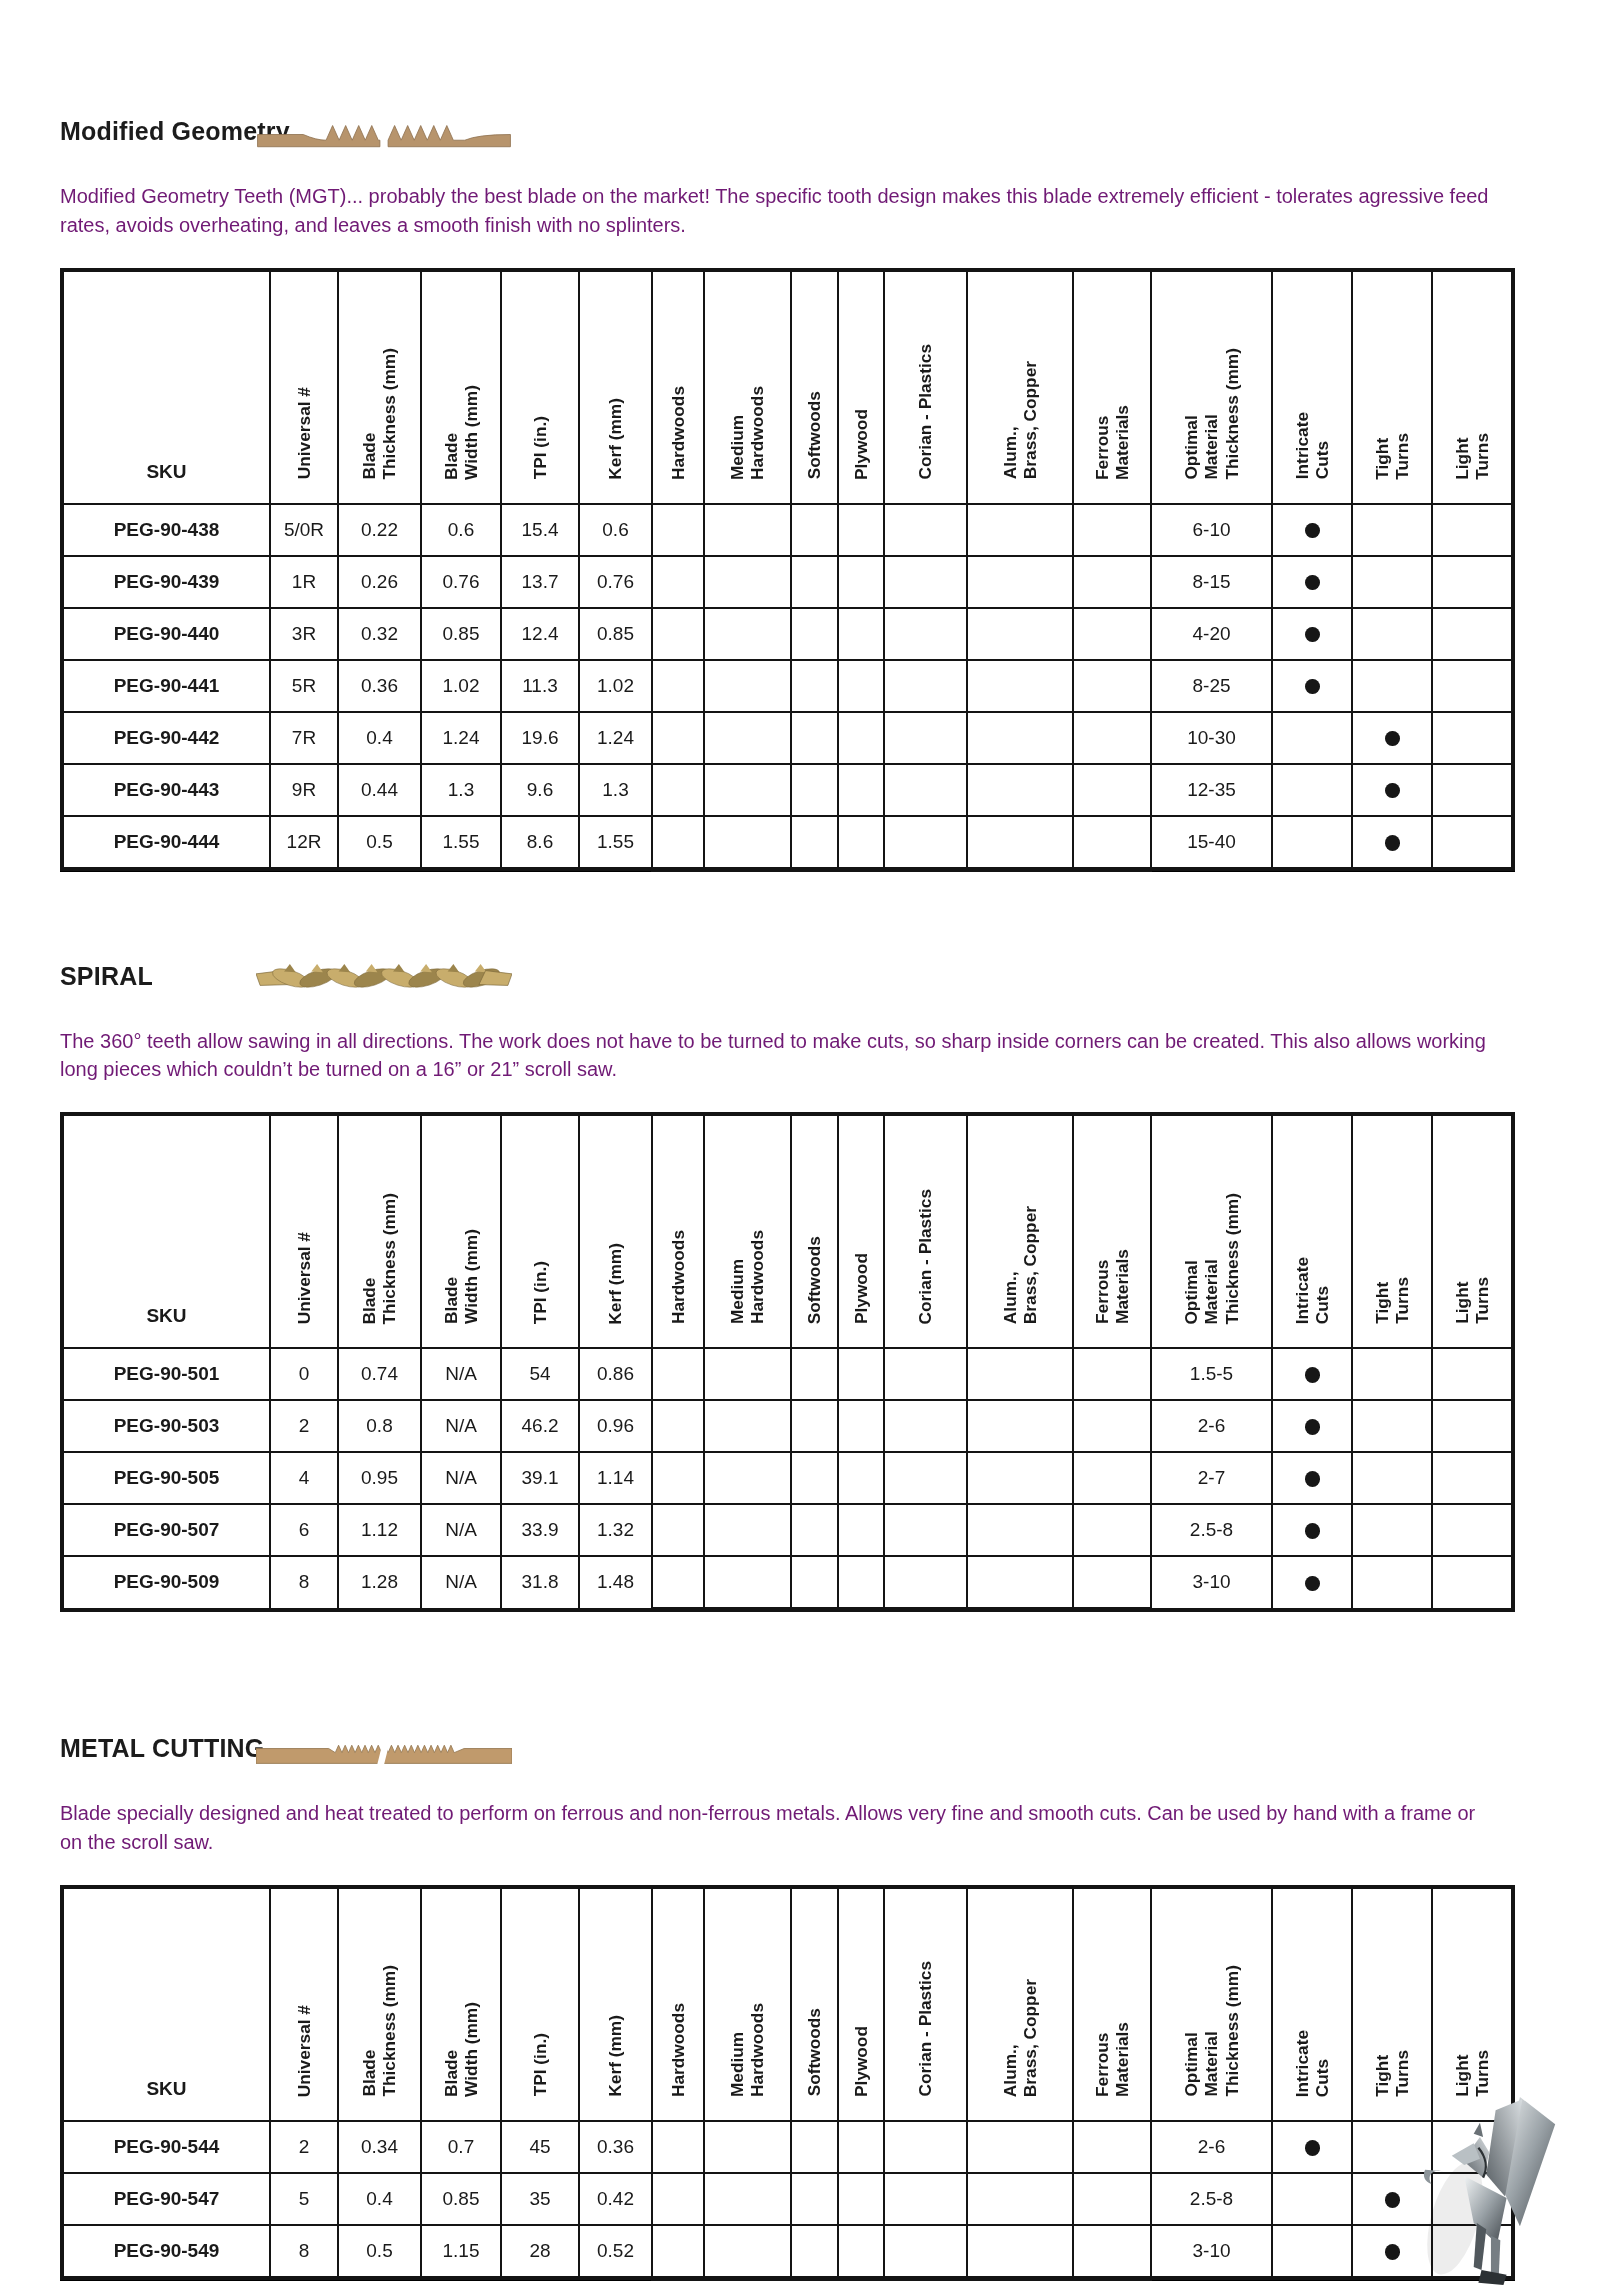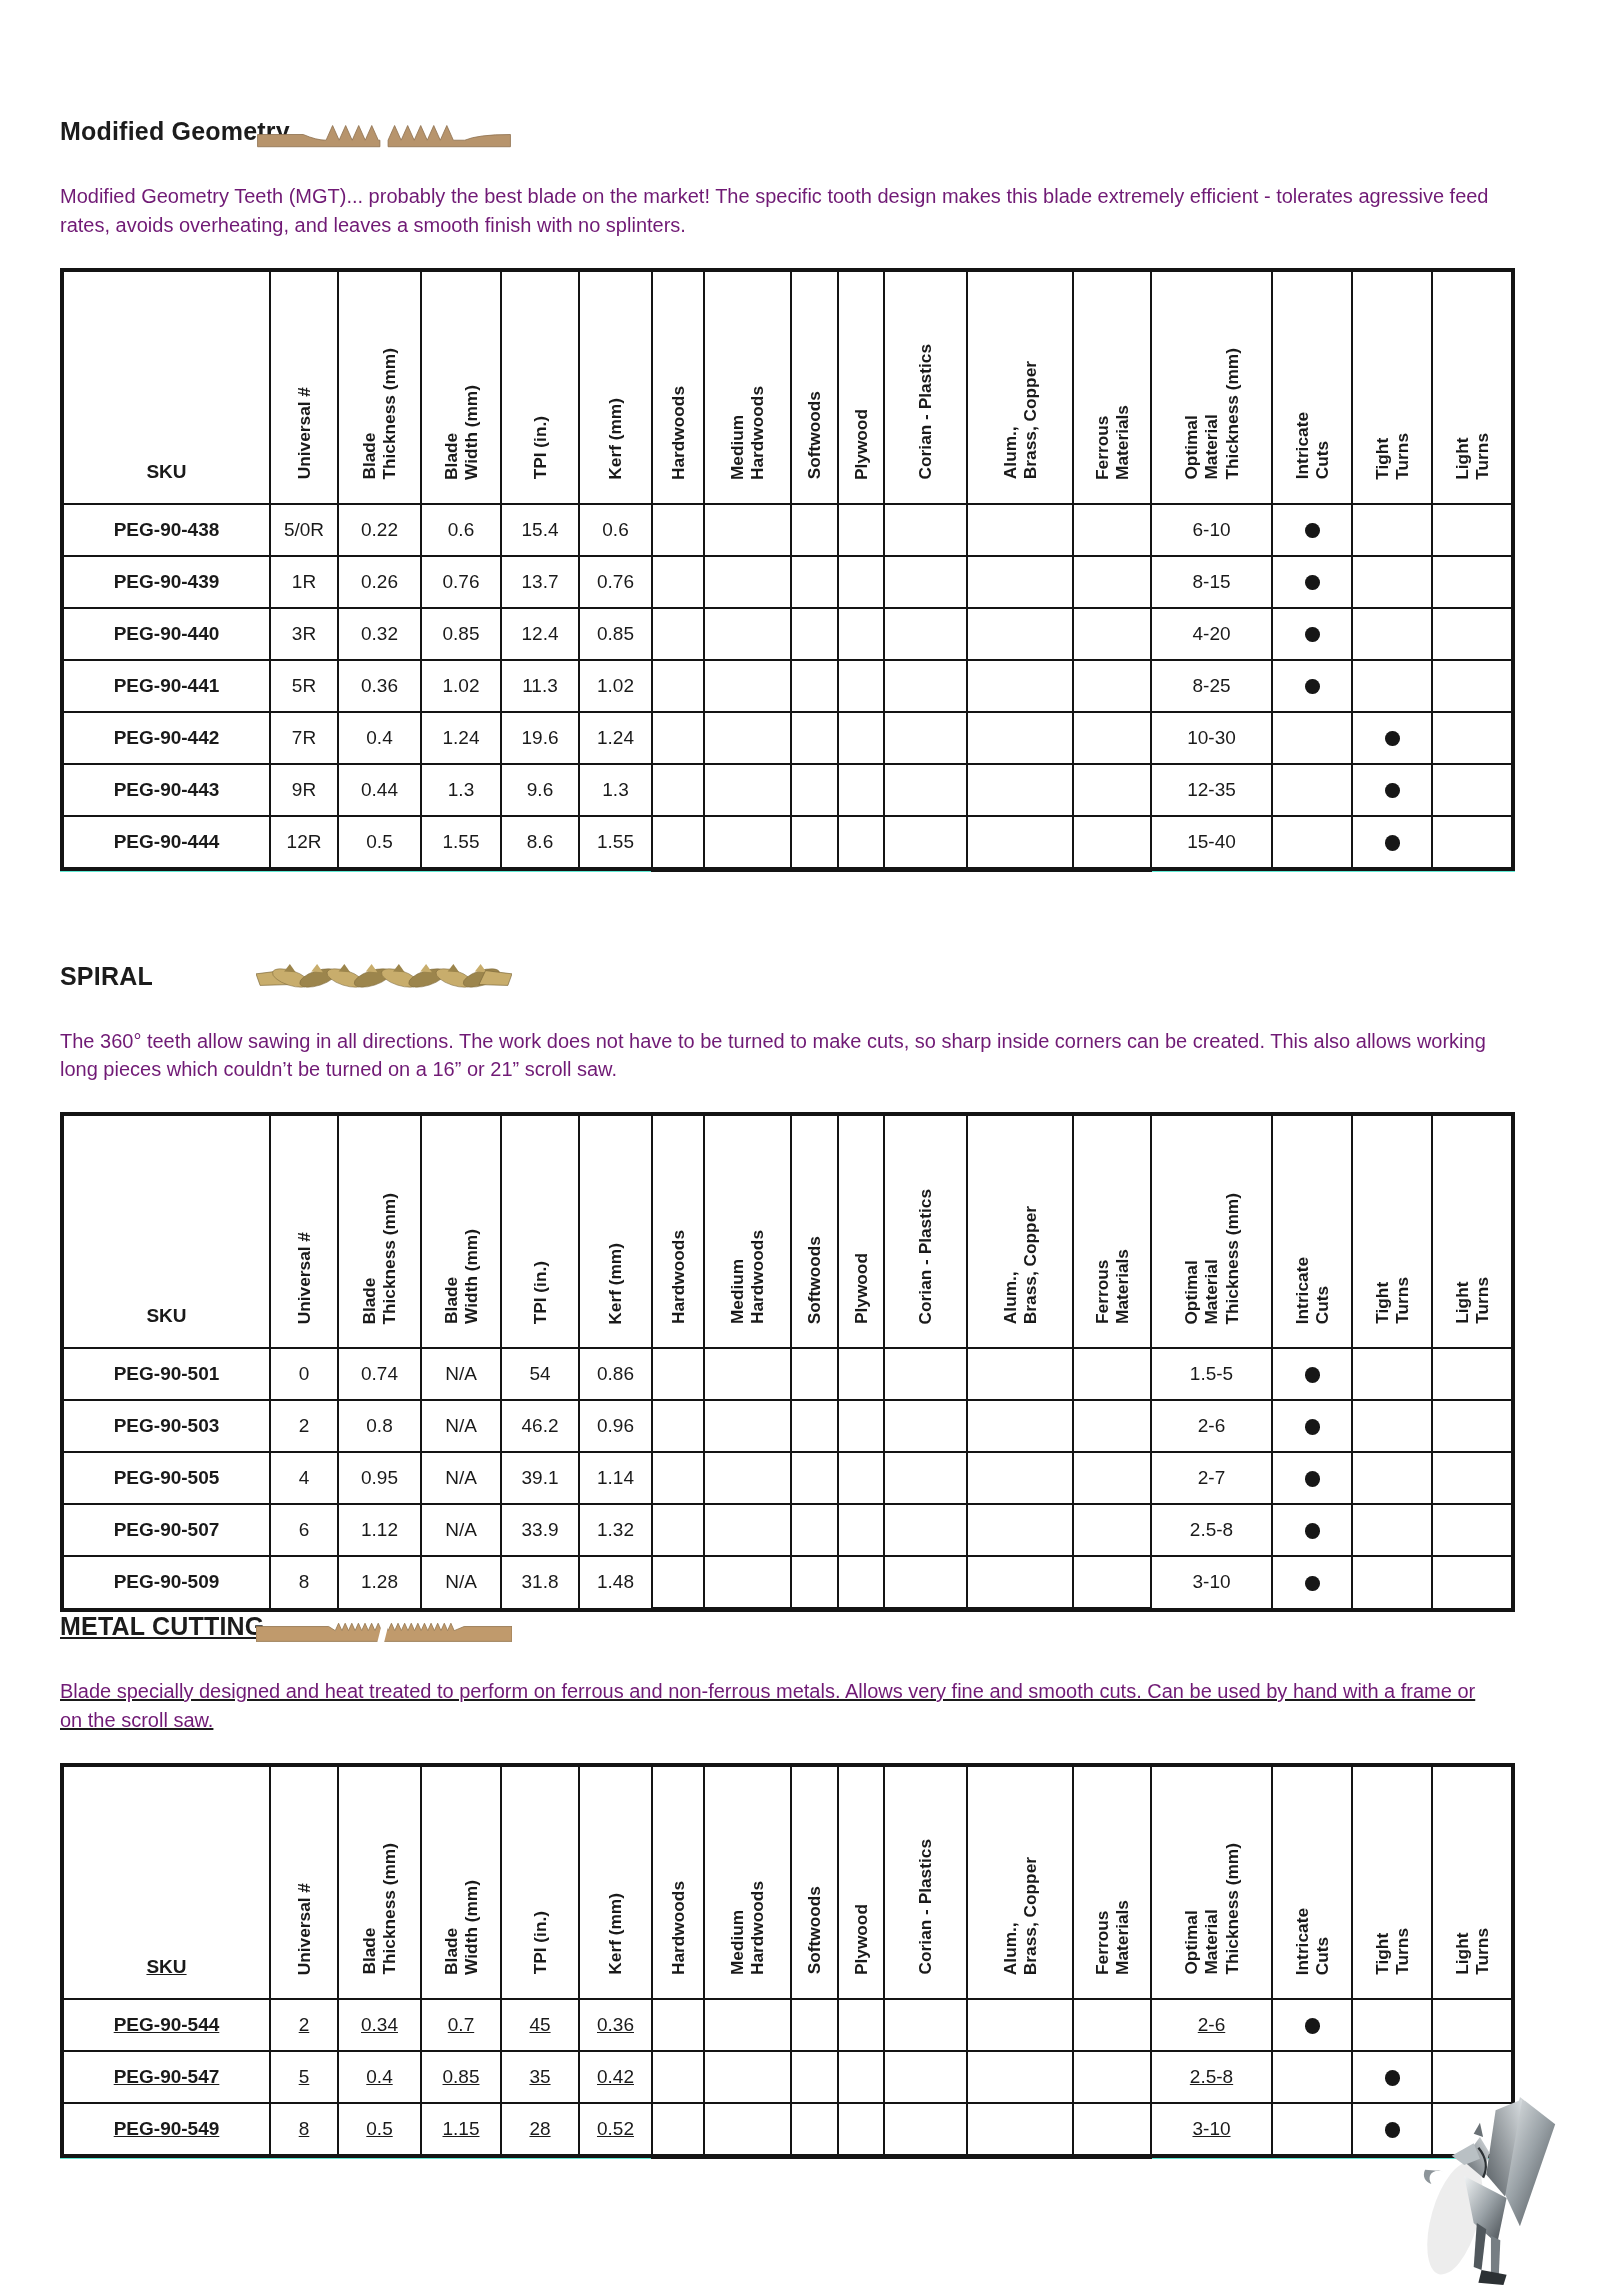--- a/index.html
+++ b/index.html
@@ -9,23 +9,23 @@
     font-family:"Liberation Sans","DejaVu Sans",sans-serif;
   }
   main{padding:117px 106px 0 52px;}
   .sec{display:block;padding-left:8px;}
   .sec-head{position:relative;height:35px;}
   .sec-head h2{margin:0;font-size:25px;font-weight:bold;color:#1c1c1c;letter-spacing:0.2px;}
   .blade{position:absolute;left:196px;top:1.7px;}
   .desc{margin:30px 0 0 0;font-size:20px;line-height:1.44;max-width:1441px;color:#701a75;}
   .tbl{margin-top:28px;}
   .sec-spiral{margin-top:90px;}
-  .sec-metal{text-decoration:underline;}
-
-  table.spec{table-layout:fixed;border-collapse:collapse;width:1450px;border:4.1px solid #141414;background:#5eead4;}
+  .sec-metal{margin-top:122px;}
+
+  table.spec{table-layout:fixed;border-collapse:collapse;width:1450px;border:4.1px solid #141414;background:#000000;}
   table.spec th,table.spec td{border:2.5px solid #141414;background:#fff;}
   table.spec th{height:211px;vertical-align:bottom;text-align:center;padding:0 1.7px 20px 1.7px;}
   table.spec td{height:50px;text-align:center;vertical-align:middle;font-size:19px;padding:0 1.7px;}
   td.sku{font-weight:bold;font-size:19px;}
   .sku-h{font-weight:bold;font-size:19px;}
   .rot{
     display:inline-block;writing-mode:vertical-rl;transform:rotate(180deg);
     white-space:pre-line;font-weight:bold;font-size:17.3px;line-height:1.18;text-align:left;
   }
   th.grp{border-top:10.7px solid #141414;}

